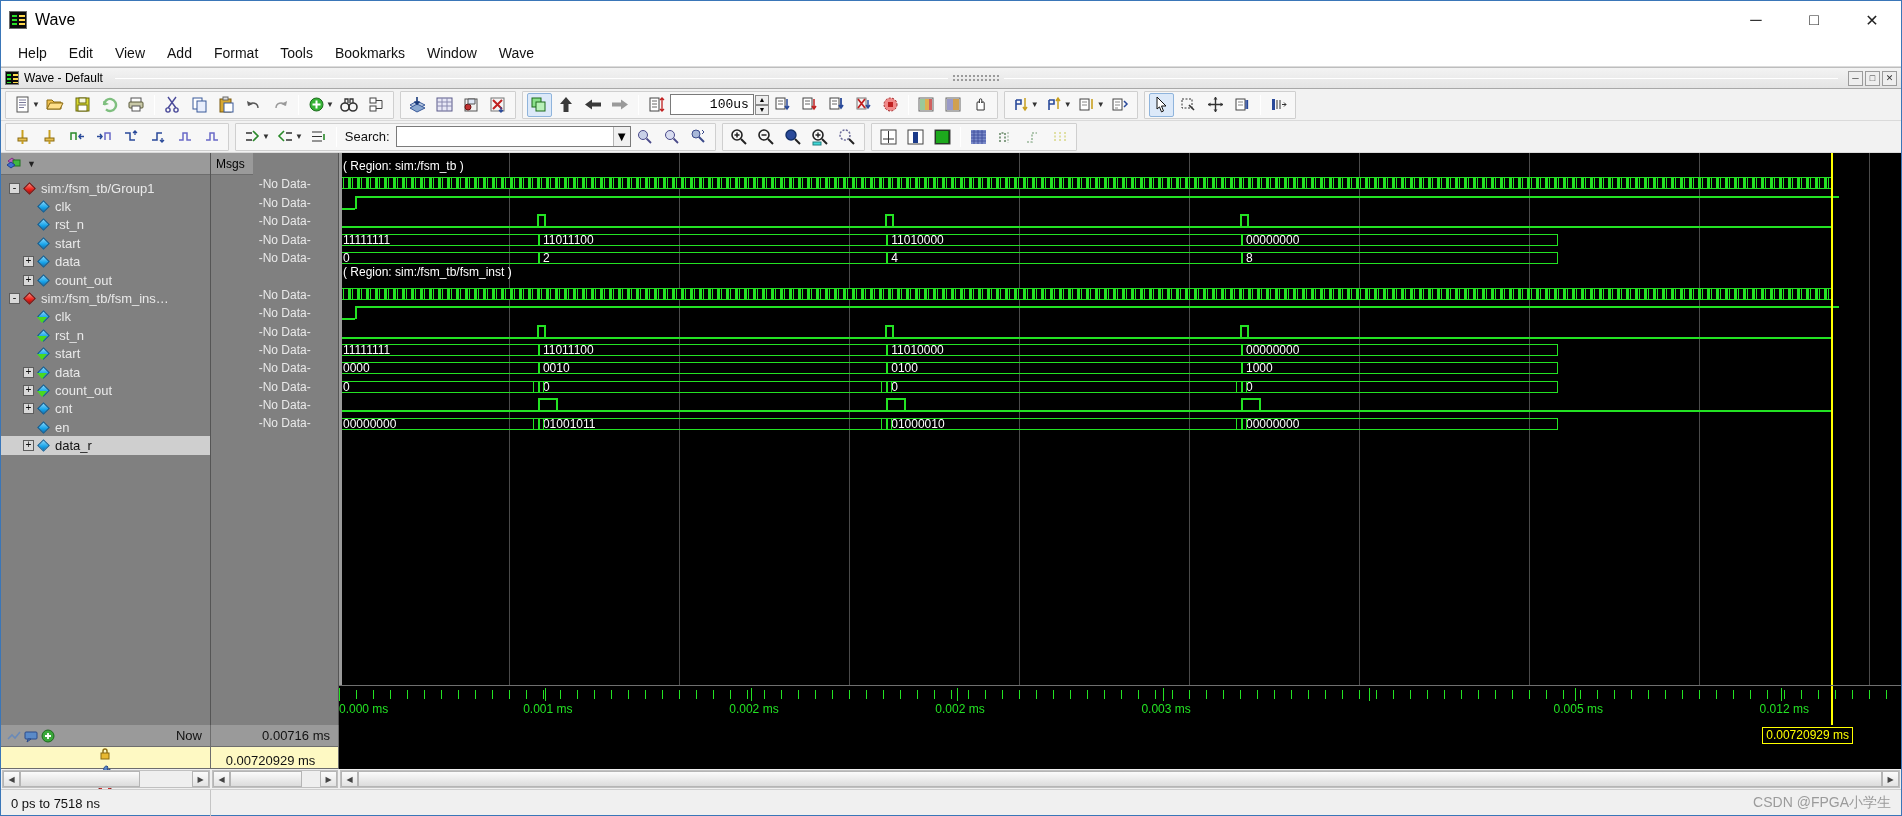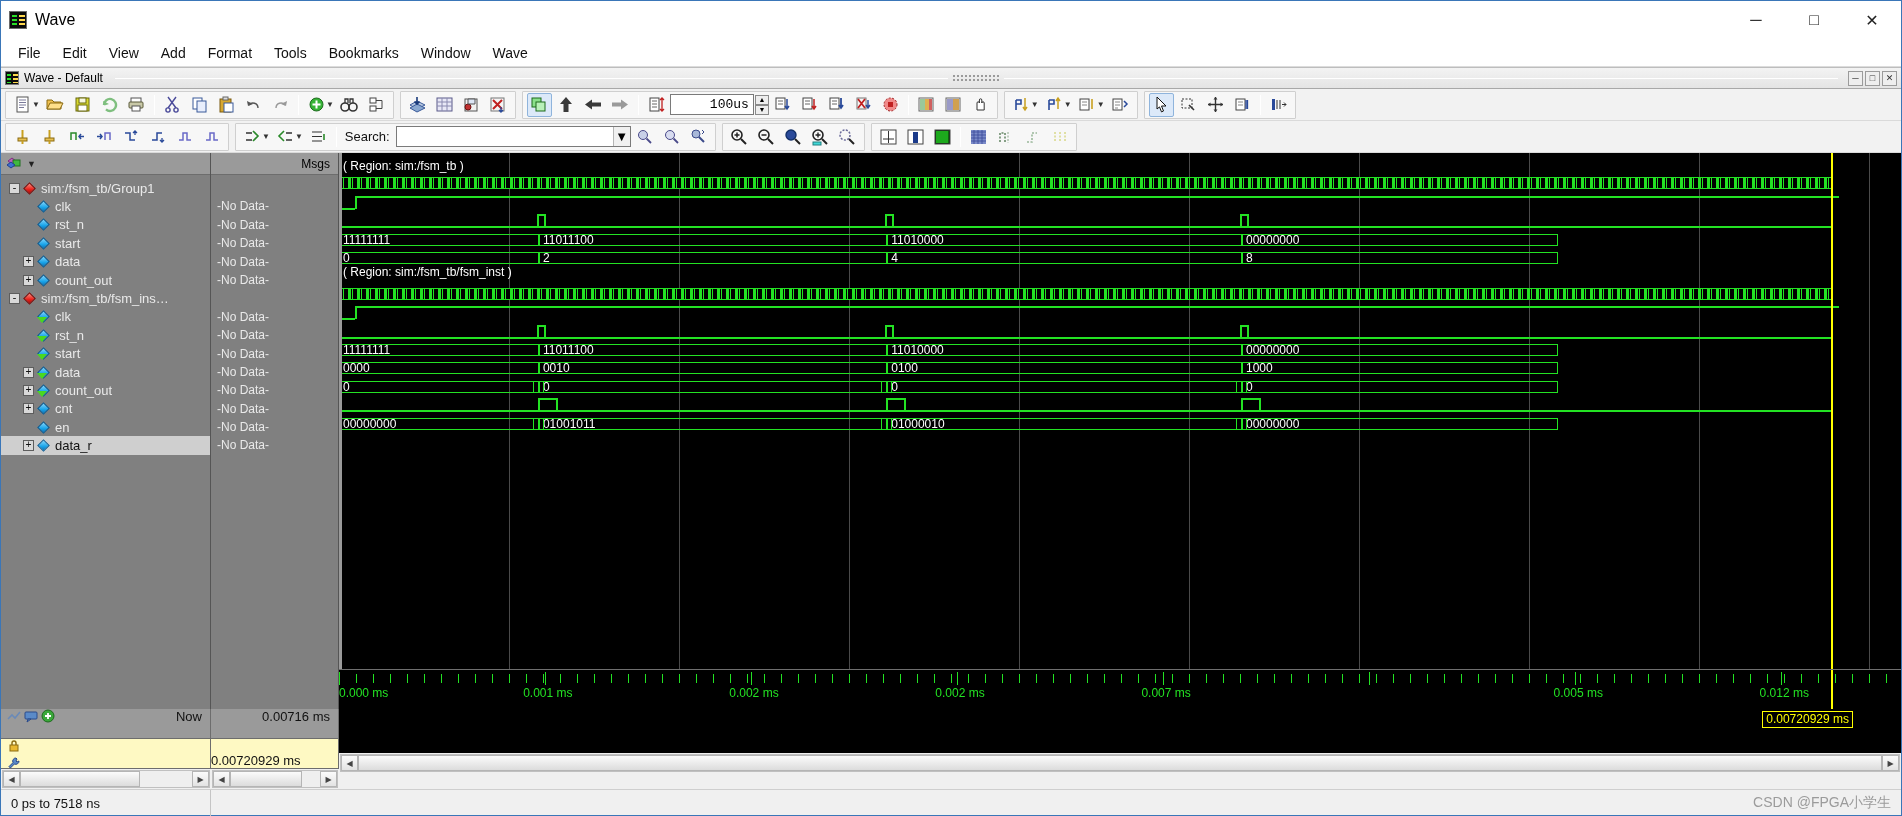--- a/index.html
+++ b/index.html
@@ -144,21 +144,21 @@
   .main {
     flex: 1; display: flex; position: relative;
     background: #808080; overflow: hidden;
   }
   .pane-names {
     width: 210px; min-width:210px; background:#808080;
     display: flex; flex-direction: column; border-right:1px solid #555;
   }
   .pane-values {
     width: 128px; min-width:128px; background:#808080;
-    display: flex; flex-direction: column; border-right:1px solid #555;
+    display: flex; flex-direction: row; border-right:1px solid #555;
   }
   .pane-wave {
     flex: 1; background:#000; display:flex; flex-direction:column; position:relative;
     overflow:hidden;
   }
 
   .pane-head {
     height: 22px; min-height:22px; background:#9a9a9a;
     border-bottom: 1px solid #6d6d6d;
     display:flex; align-items:center; padding: 0 5px;
@@ -269,21 +269,21 @@
   }
 
   
   .bottom {
     display:flex; min-height:48px; background:#f0f0f0;
   }
   .bot-left { width:210px; min-width:210px; }
   .bot-mid  { width:128px; min-width:128px; }
   .bot-right{ flex:1; }
   .bot-cell {
-    height:30px; display:flex; align-items:flex-start; justify-content:flex-end;
+    height:22px; display:flex; align-items:center; justify-content:flex-end;
     padding-right:8px; font-size:13px; color:#111; background:#9a9a9a;
     border-right:1px solid #6d6d6d; border-bottom:1px solid #6d6d6d;
   }
   .bot-cell.white { background:#fef9c3;flex-direction:column; }
   .bot-cell.icons { justify-content:flex-start; padding-left:6px; gap:3px; }
   .bot-cell .label { flex:1; text-align:right; }
   .mini-ico { width:14px;height:14px; flex:none; }
 
   .scroll-row { height:20px; display:flex; align-items:stretch; background:#f0f0f0; }
   .sbar {
@@ -326,21 +326,21 @@
     <div class="app-icon"></div>
     <div class="title-text">Wave</div>
     <div class="win-btns">
       <div class="win-btn">─</div>
       <div class="win-btn">□</div>
       <div class="win-btn close">✕</div>
     </div>
   </div>
 
   <div class="menubar">
-    <div class="menu-item">File</div>
+    <div class="menu-item">Help</div>
     <div class="menu-item">Edit</div>
     <div class="menu-item">View</div>
     <div class="menu-item">Add</div>
     <div class="menu-item">Format</div>
     <div class="menu-item">Tools</div>
     <div class="menu-item">Bookmarks</div>
     <div class="menu-item">Window</div>
     <div class="menu-item">Wave</div>
   </div>
 
@@ -1074,21 +1074,21 @@
           <div class="ruler-ticks"></div>
           <div class="ruler-maj" style="left: 0%;"></div>
           <div class="ruler-lbl" style="left: 0%;">0.000 ms</div>
           <div class="ruler-maj" style="left: 13.1926%;"></div>
           <div class="ruler-lbl" style="left: 11.7926%;">0.001 ms</div>
           <div class="ruler-maj" style="left: 26.3852%;"></div>
           <div class="ruler-lbl" style="left: 24.9852%;">0.002 ms</div>
           <div class="ruler-maj" style="left: 39.5778%;"></div>
           <div class="ruler-lbl" style="left: 38.1778%;">0.002 ms</div>
           <div class="ruler-maj" style="left: 52.7704%;"></div>
-          <div class="ruler-lbl" style="left: 51.3704%;">0.007 ms</div>
+          <div class="ruler-lbl" style="left: 51.3704%;">0.003 ms</div>
           <div class="ruler-maj" style="left: 65.9631%;"></div>
           <div class="ruler-lbl" style="left: 64.5631%; margin-top: 37px;">0.005 ms</div>
           <div class="ruler-maj" style="left: 79.1557%;"></div>
           <div class="ruler-lbl" style="left: 77.7557%;">0.005 ms</div>
           <div class="ruler-maj" style="left: 92.3483%;"></div>
           <div class="ruler-lbl" style="left: 90.9483%;">0.012 ms</div>
           <div class="cursor-line" style="left: 95.5%;"></div>
         </div>
     </div>
   </div>

